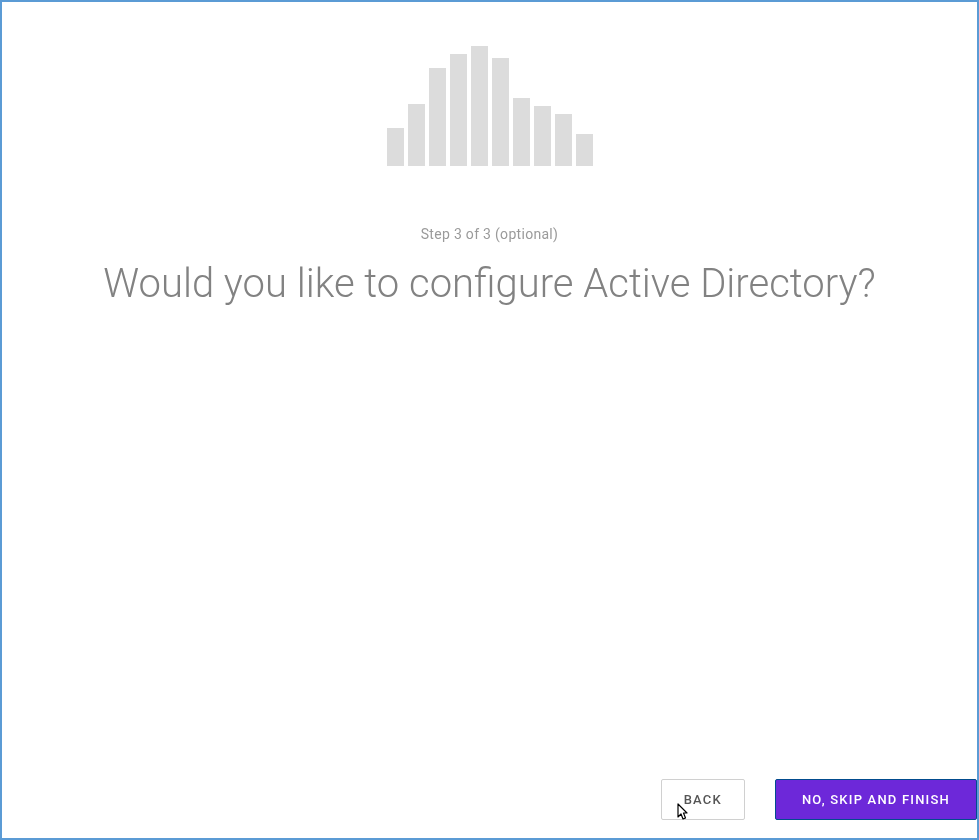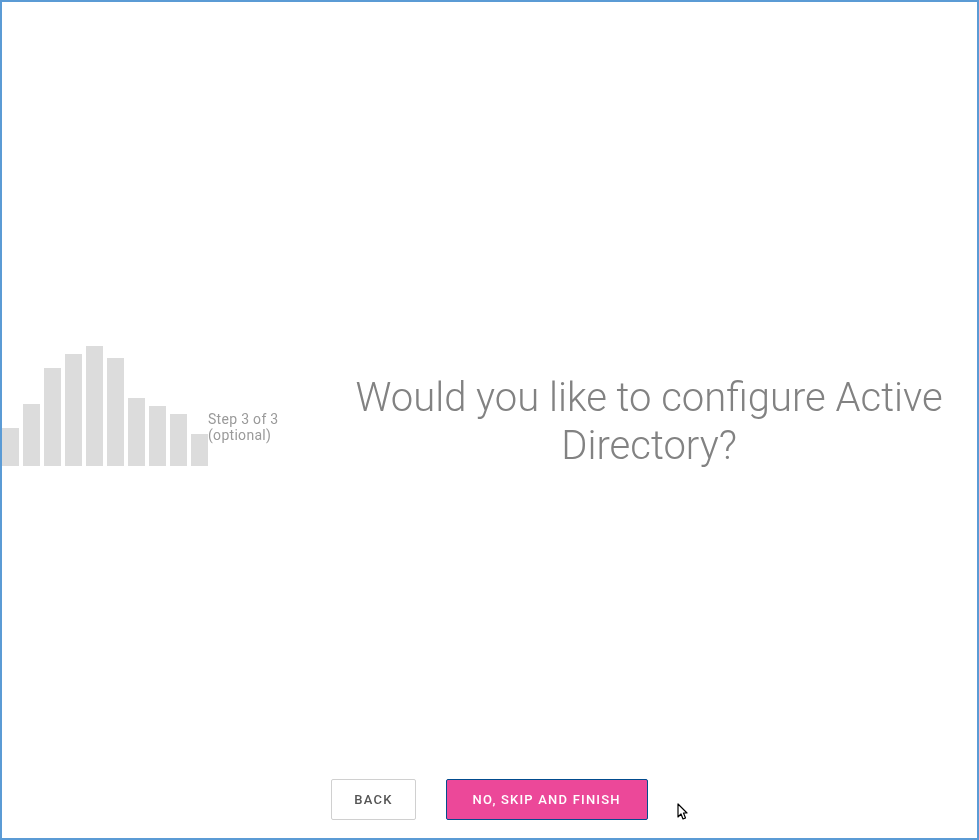--- a/index.html
+++ b/index.html
@@ -15,23 +15,23 @@
       background: #ffffff;
       border: 2px solid #5b9bd5;
       position: relative;
       overflow: hidden;
     }
 
     .container {
       width: 100%;
       height: 100%;
       display: flex;
-      flex-direction: row;
+      flex-direction: column;
       align-items: center;
-      padding-top: 32px;
+      padding-top: 44px;
     }
 
     .logo-bars {
       display: flex;
       align-items: flex-end;
       gap: 4px;
       height: 120px;
       margin-bottom: 60px;
     }
 
@@ -76,41 +76,41 @@
       max-width: 760px;
       padding: 0 20px;
     }
 
     .button-row {
       position: absolute;
       bottom: 18px;
       left: 0;
       right: 0;
       display: flex;
-      justify-content: center;
+      justify-content: flex-end;
       gap: 30px;
       align-items: center;
     }
 
     .btn {
       text-transform: uppercase;
       font-size: 13px;
       font-weight: 500;
       letter-spacing: 1.2px;
       padding: 12px 22px;
       border: 1px solid #d0d0d0;
       background: #ffffff;
       color: #555555;
       cursor: pointer;
       font-family: inherit;
       border-radius: 2px;
     }
 
     .btn-primary {
-      background: #ec4899;
+      background: #6d28d9;
       color: #ffffff;
       border-color: #024c8e;
       padding: 12px 26px;
     }
 
     .cursor-icon {
       position: absolute;
       bottom: 8px;
       left: 670px;
       pointer-events: none;

